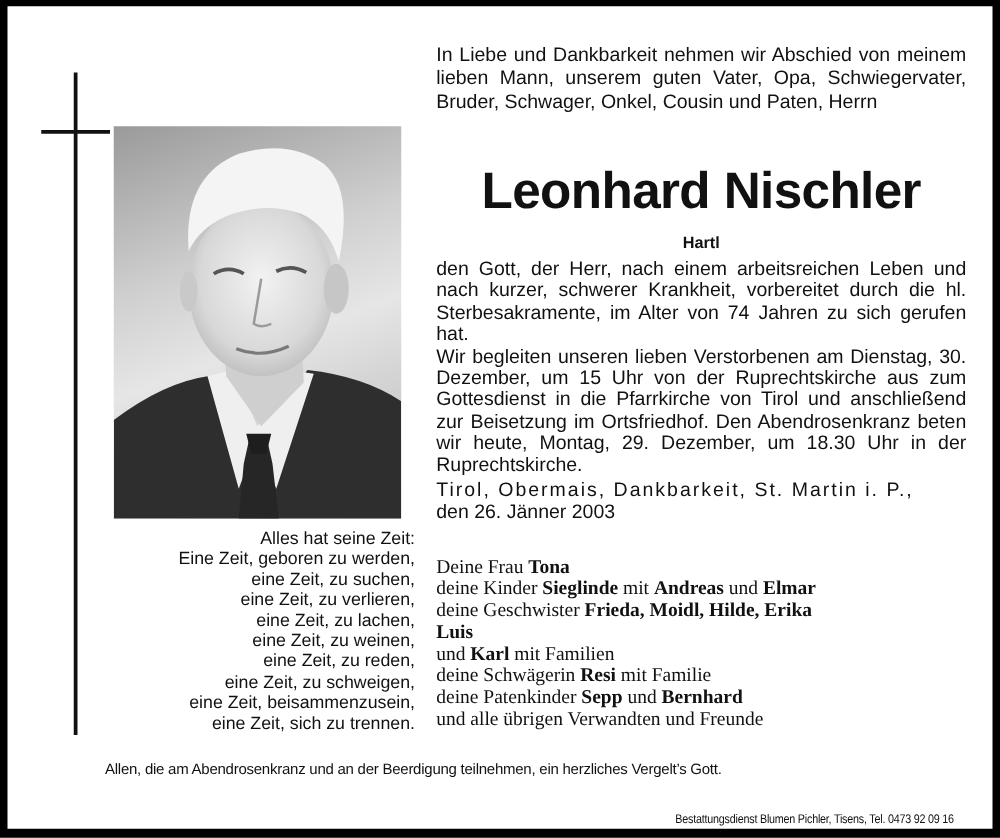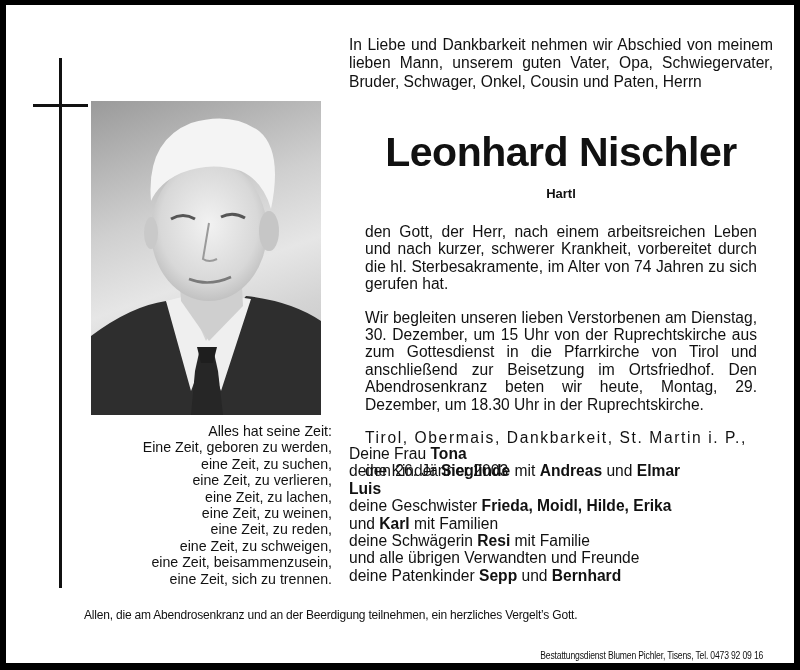--- a/index.html
+++ b/index.html
@@ -9,25 +9,25 @@
   .cross-h { position: absolute; left: 27px; top: 99px; width: 55px; height: 3px; background: #111; }
   .photo { position: absolute; left: 85px; top: 96px; width: 230px; height: 314px; overflow: hidden;
            background: linear-gradient(160deg, #9a9a9a 0%, #cfcfcf 35%, #e6e6e6 55%, #d4d4d4 70%, #bdbdbd 100%); }
   .photo svg { display: block; }
   .poem { position: absolute; left: 86px; top: 418px; width: 240px; font-size: 14.2px; line-height: 16.4px; text-align: right; }
   .poem div { white-space: nowrap; }
   .intro { position: absolute; left: 343px; top: 31px; width: 424px; font-size: 15.6px; line-height: 18.4px; text-align: justify; }
   .name { position: absolute; left: 343px; top: 124px; width: 424px; text-align: center; font-weight: bold; font-size: 41px; letter-spacing: -0.5px; line-height: 46px; }
   .nickname { position: absolute; left: 343px; top: 181px; width: 424px; text-align: center; font-weight: bold; font-size: 13px; }
   .body { position: absolute; left: 343px; top: 202px; width: 424px; font-size: 15.6px; line-height: 17.4px; text-align: justify; }
-  .body p { margin: 16px; }
+  .body p { margin: 0; }
   .place { margin-top: 3px !important; letter-spacing: 1.6px; text-align: left !important; }
   .date { text-align: left; }
   .mourners { position: absolute; left: 343px; top: 440px; width: 440px; font-size: 15.6px; line-height: 17.4px; }
-  .mourners div { white-space: nowrap; }
+  .mourners div { white-space: nowrap; font-family: Liberation Serif, serif; }
   .mourners b { font-weight: bold; }
   .thanks { position: absolute; left: 78px; top: 601px; width: 700px; font-size: 12px; line-height: 18px; letter-spacing: -0.2px; }
   .footer { position: absolute; right: 37px; top: 650px; font-size: 10px; letter-spacing: -0.2px; transform: scaleX(0.86); transform-origin: right center; white-space: nowrap; }
 </style>
 </head>
 <body>
 
 <div class="card">
 
   <div class="cross-v"></div>
@@ -89,24 +89,24 @@
   <div class="body">
     <p>den Gott, der Herr, nach einem arbeitsreichen Leben und nach kurzer, schwerer Krankheit, vorbereitet durch die hl. Sterbesakramente, im Alter von 74 Jahren zu sich gerufen hat.</p>
     <p>Wir begleiten unseren lieben Verstorbenen am Dienstag, 30. Dezember, um 15 Uhr von der Ruprechtskirche aus zum Gottesdienst in die Pfarrkirche von Tirol und anschließend zur Beisetzung im Ortsfriedhof. Den Abendrosenkranz beten wir heute, Montag, 29. Dezember, um 18.30 Uhr in der Ruprechtskirche.</p>
     <p class="place">Tirol, Obermais, Dankbarkeit, St. Martin i. P.,</p>
     <p class="date">den 26. Jänner 2003</p>
   </div>
 
   <div class="mourners" id="mourners">
       <div><span>Deine Frau </span><b>Tona</b></div>
       <div><span>deine Kinder </span><b>Sieglinde</b><span> mit </span><b>Andreas</b><span> und </span><b>Elmar</b></div>
+      <div><span>deine Geschwister </span><b>Frieda, Moidl, Hilde, Erika</b></div>
       <div><b>Luis</b></div>
-      <div><span>deine Geschwister </span><b>Frieda, Moidl, Hilde, Erika</b></div>
       <div><span>und </span><b>Karl</b><span> mit Familien</span></div>
       <div><span>deine Schwägerin </span><b>Resi</b><span> mit Familie</span></div>
+      <div><span>deine Patenkinder </span><b>Sepp</b><span> und </span><b>Bernhard</b></div>
       <div><span>und alle übrigen Verwandten und Freunde</span></div>
-      <div><span>deine Patenkinder </span><b>Sepp</b><span> und </span><b>Bernhard</b></div>
     </div>
 
   <div class="thanks">Allen, die am Abendrosenkranz und an der Beerdigung teilnehmen, ein herzliches Vergelt’s Gott.</div>
 </div>
 
 <div class="footer">Bestattungsdienst Blumen Pichler, Tisens, Tel. 0473 92 09 16</div>
 
 </body></html>

